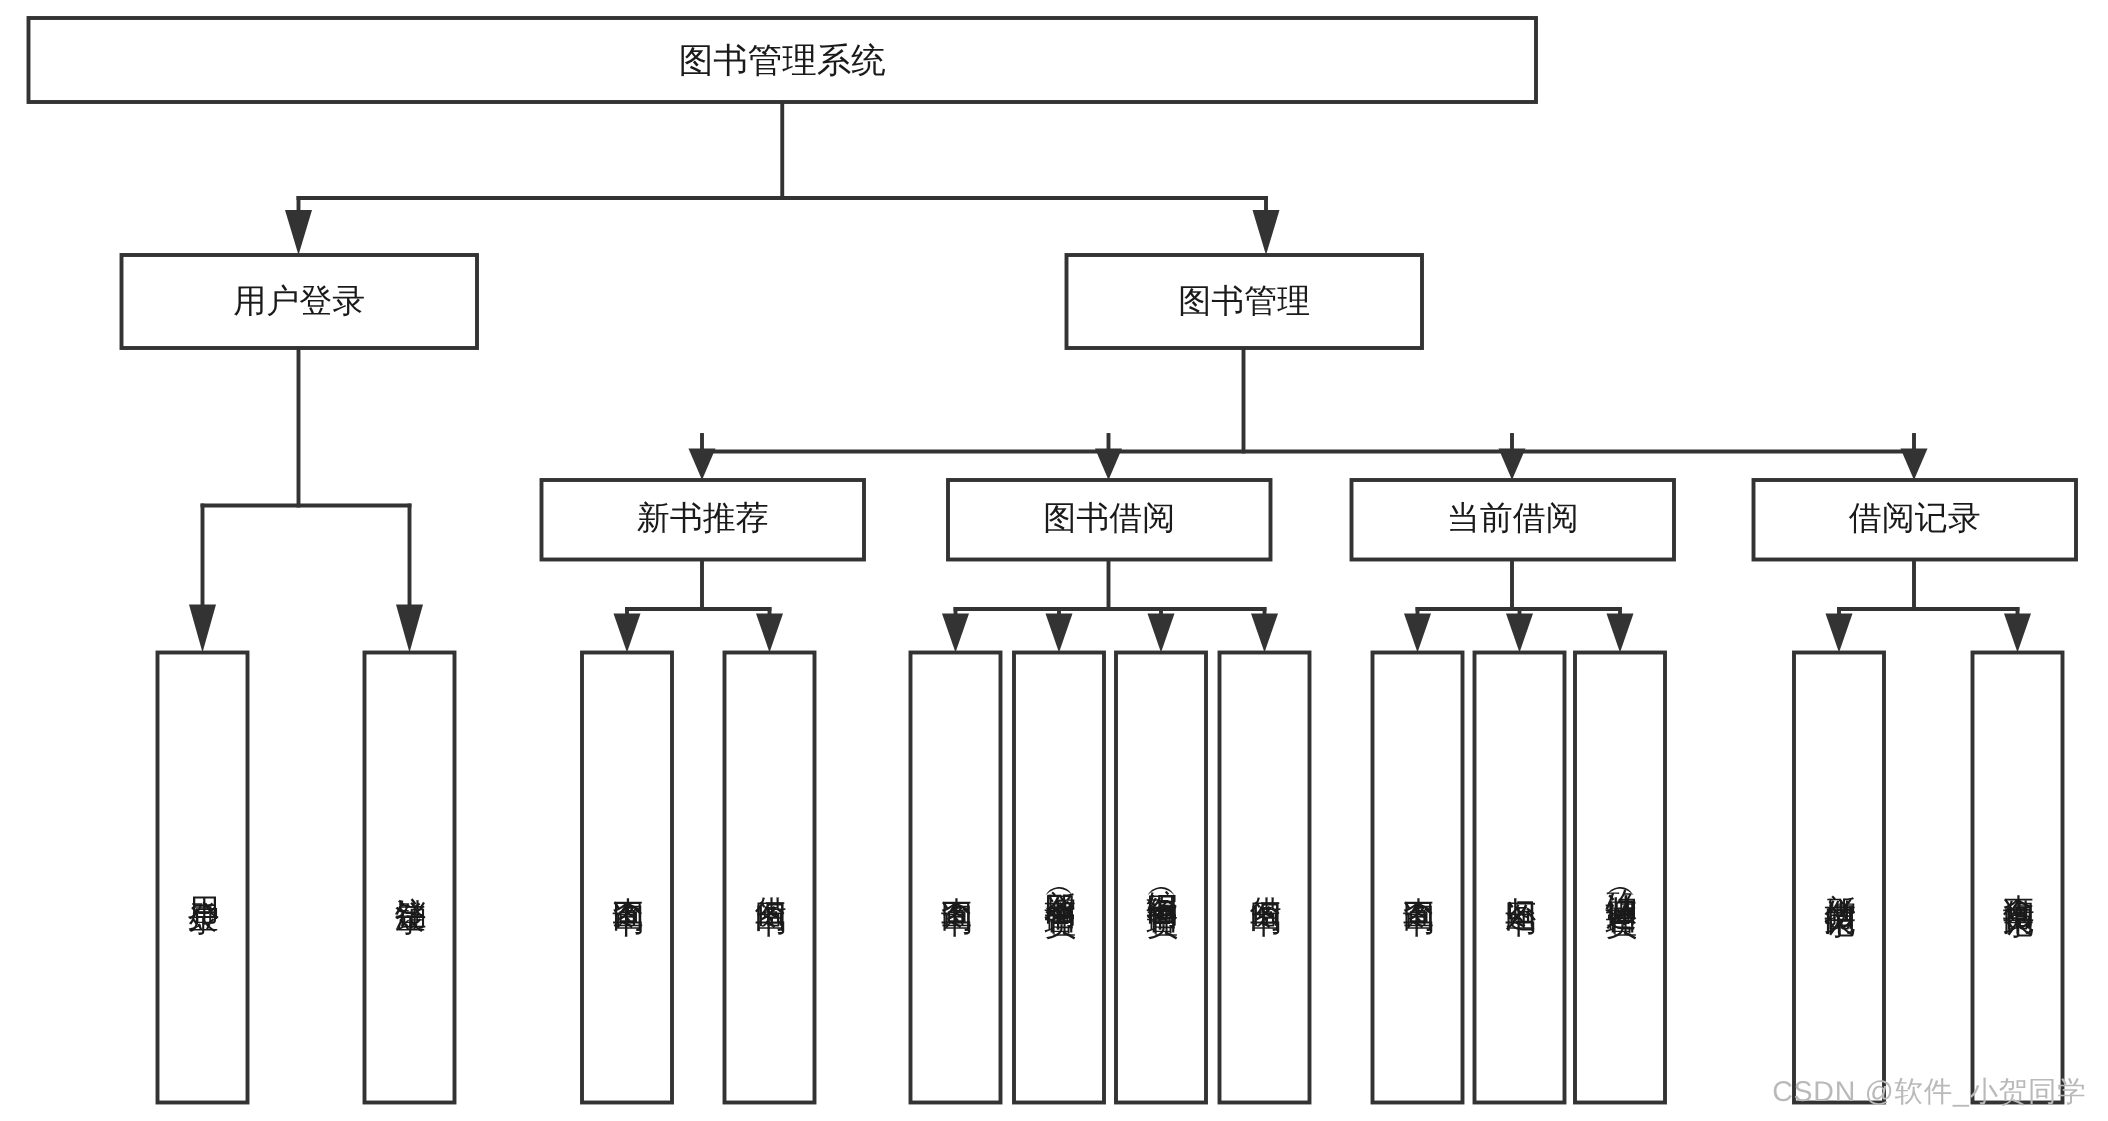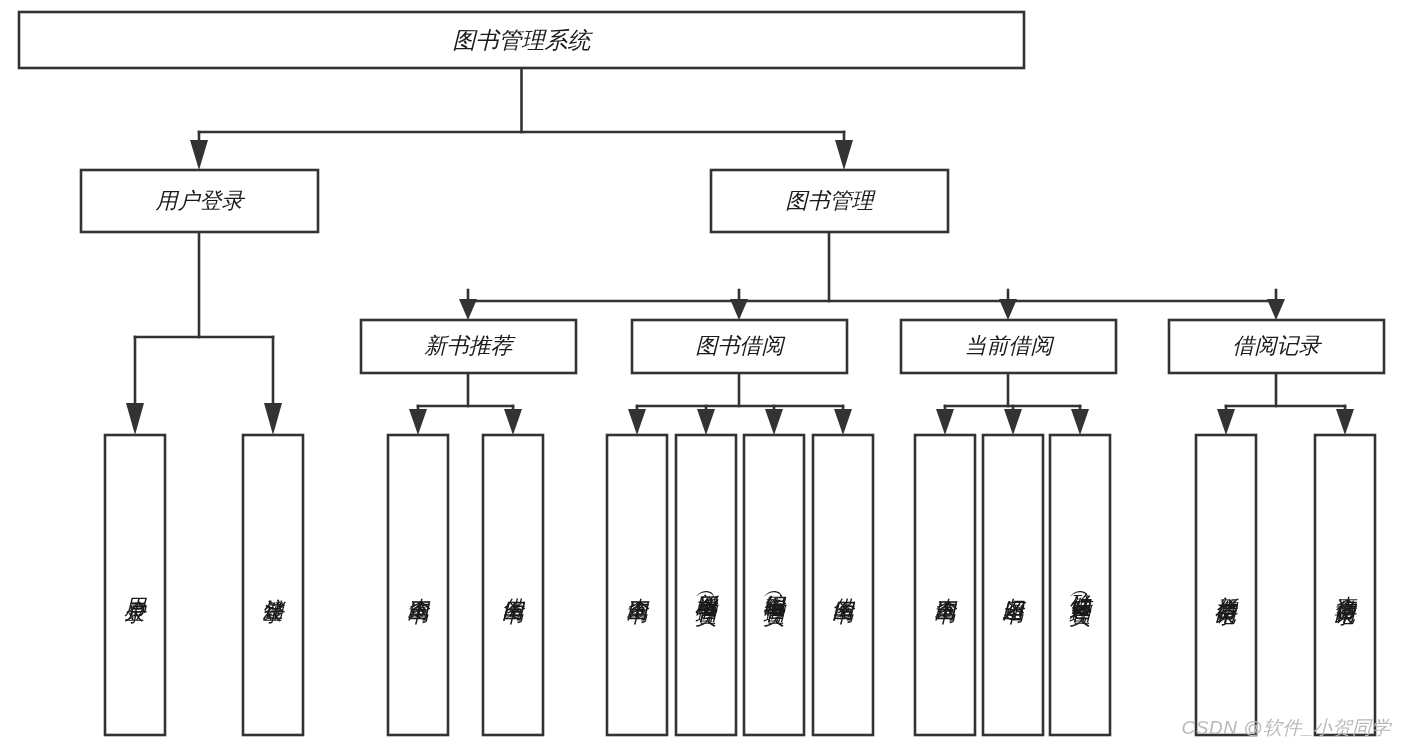--- a/index.html
+++ b/index.html
@@ -11,21 +11,20 @@
     width: 1405px;
     height: 747px;
     font-family: "Liberation Sans", "DejaVu Sans", sans-serif;
     overflow: hidden;
     position: relative;
   }
   #diagram-root {
     position: relative;
     width: 1405px;
     height: 747px;
-    font-style: italic;
   }
   svg#tree-svg {
     position: absolute;
     top: 0;
     left: 0;
     width: 1405px;
     height: 747px;
     display: block;
   }
   .node-box {

